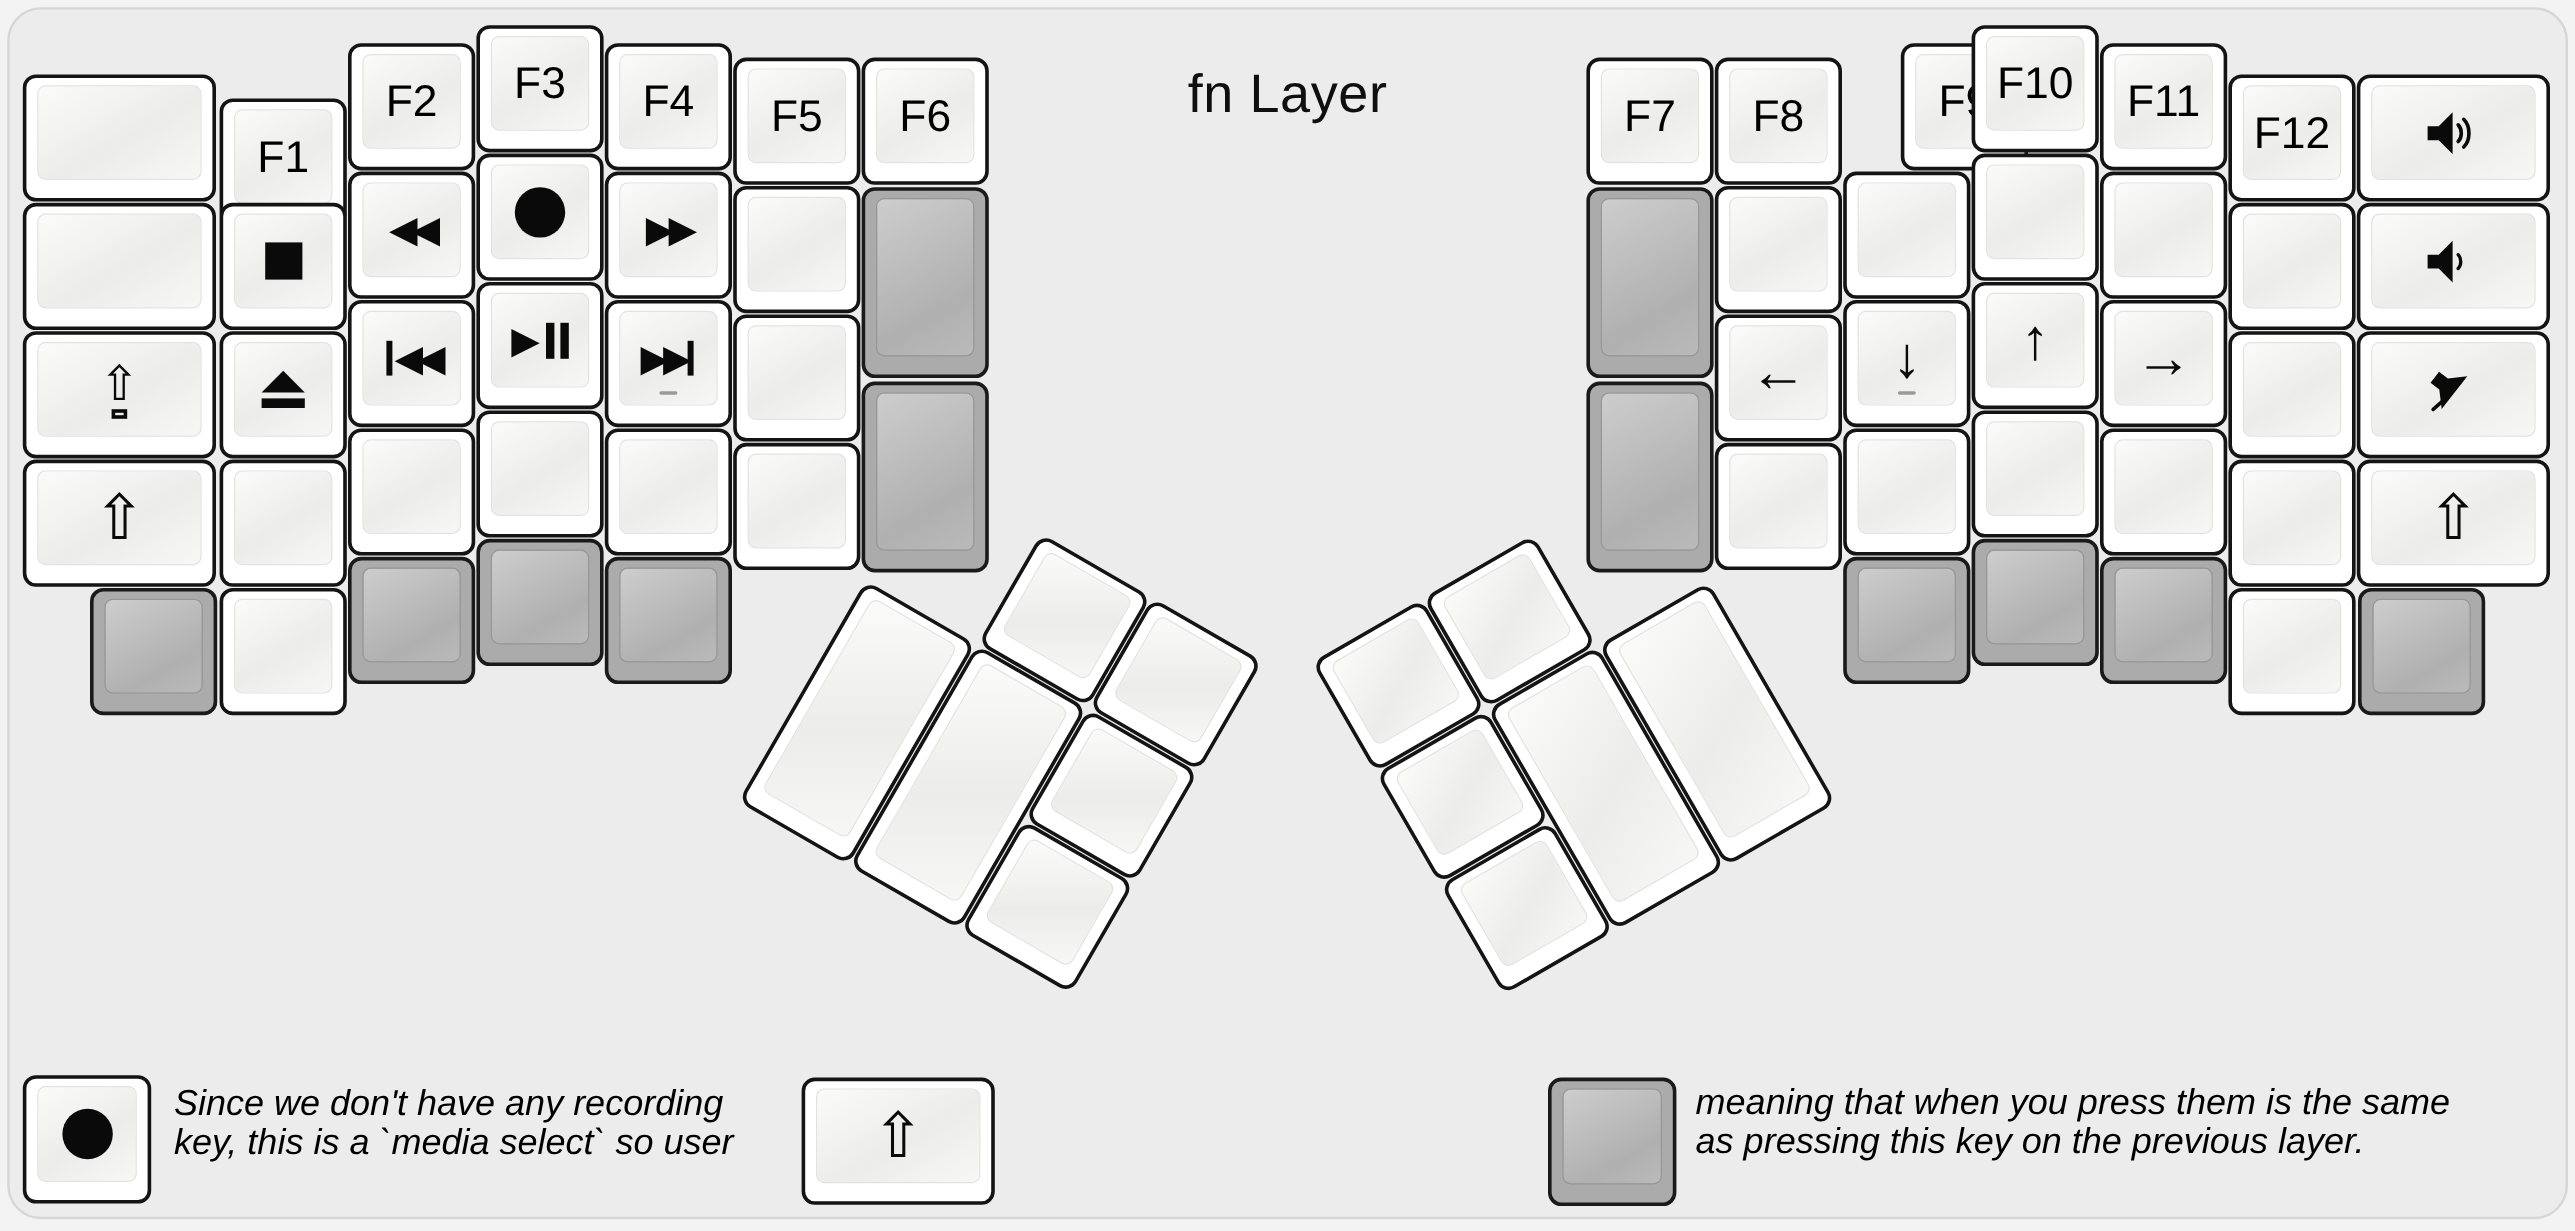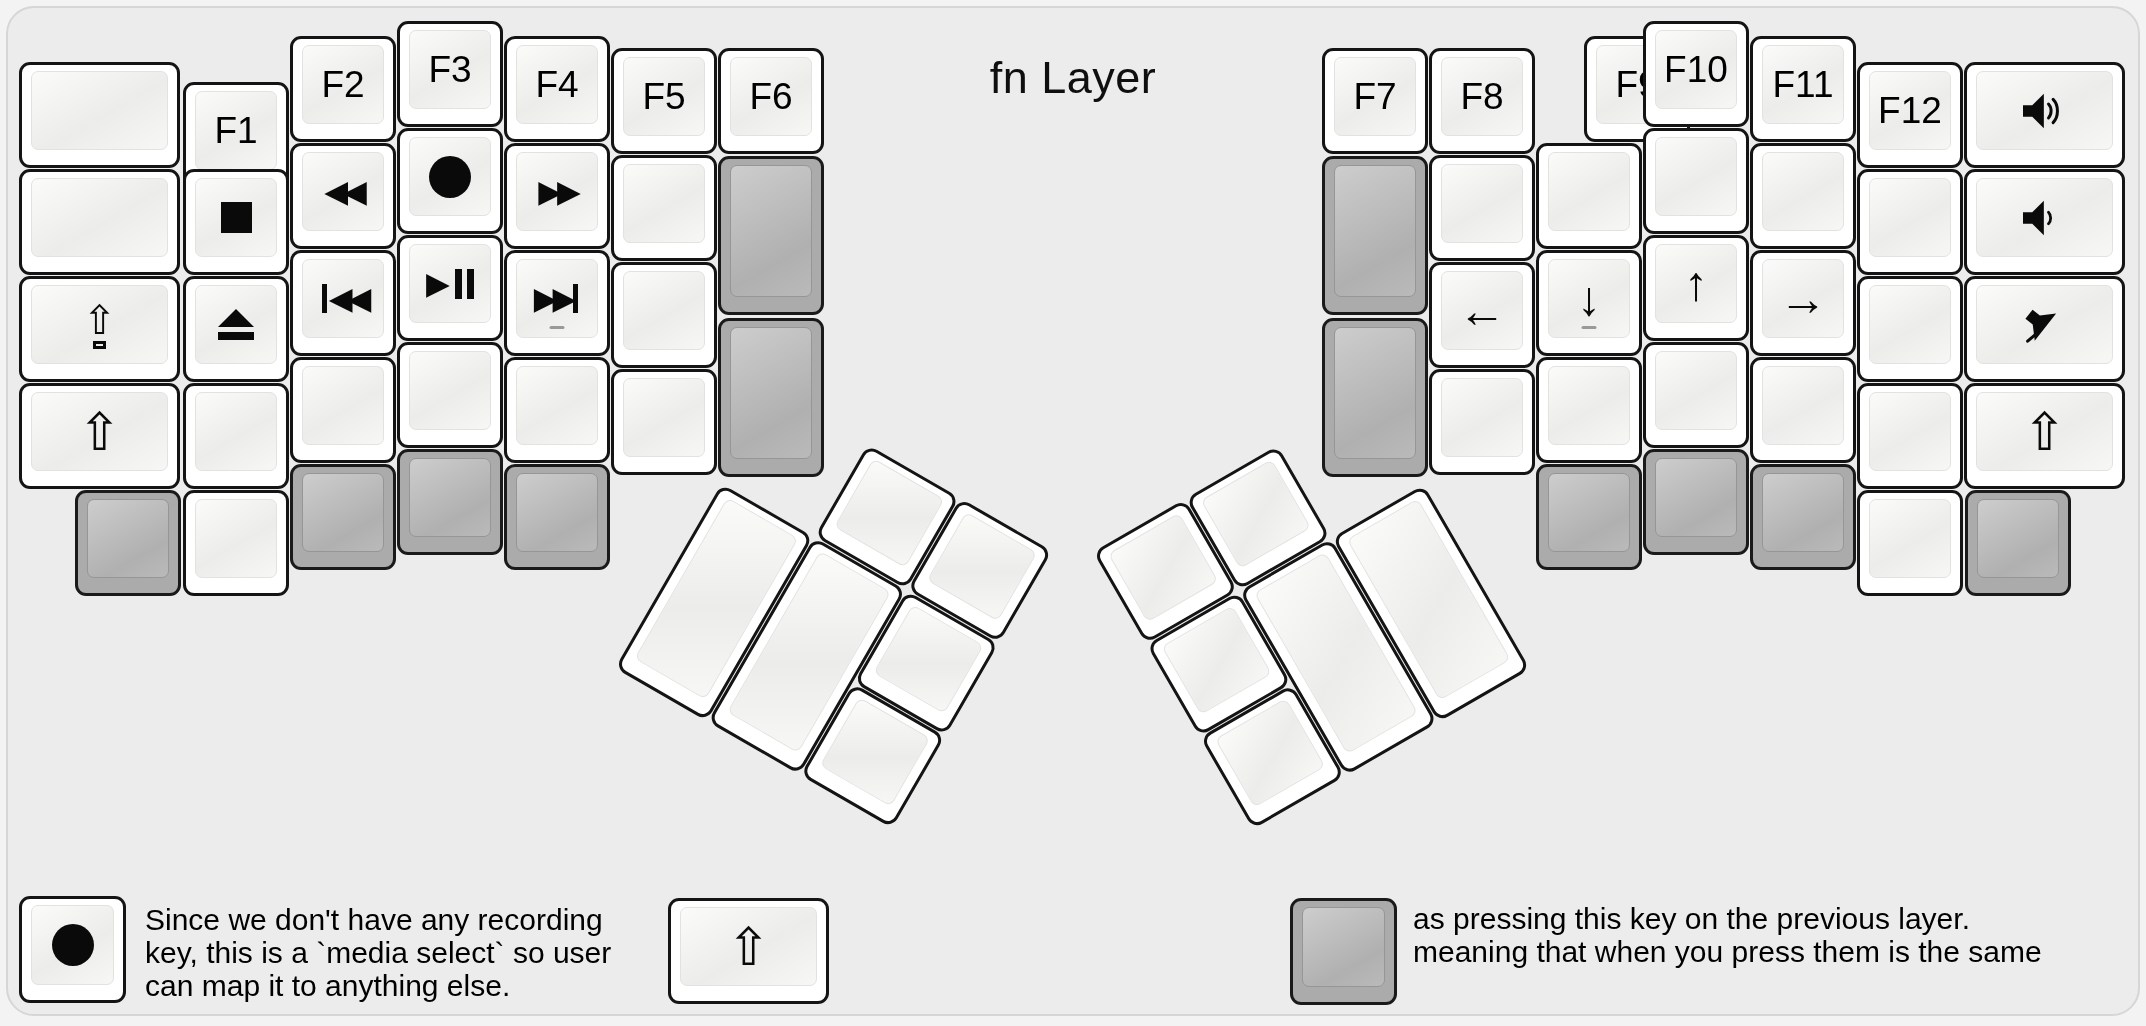--- a/index.html
+++ b/index.html
@@ -47,21 +47,21 @@
   .media-txt{font-size:31px;color:#0a0a0a;letter-spacing:-5px;line-height:1;}
   .media-txt.single{letter-spacing:0;}
   .track-bar{width:5px;height:29px;background:#0a0a0a;display:inline-block;margin:0 2px;}
   .pp-bar{width:7px;height:30px;background:#0a0a0a;display:inline-block;margin-left:5px;}
   .eject-col{display:flex;flex-direction:column;align-items:center;}
   .eject-tri{width:0;height:0;border-left:18px solid transparent;border-right:18px solid transparent;border-bottom:18px solid #0a0a0a;}
   .eject-bar{width:36px;height:8px;background:#0a0a0a;margin-top:5px;}
   .homing-bar{position:absolute;bottom:8px;left:50%;transform:translateX(-50%);
     width:15px;height:3px;background:#9a9a9a;border-radius:2px;}
   .cluster{position:absolute;width:0;height:0;transform-origin:0 0;}
-  .legend-text{position:absolute;font-size:30px;line-height:33px;color:#000;white-space:nowrap;}
+  .legend-text{position:absolute;font-size:30px;line-height:33px;color:#000;white-space:nowrap;font-style:italic;}
   #legend-text-0{left:145px;top:903px;}
   #legend-text-1{left:850px;top:912px;}
   #legend-text-2{left:1413px;top:902px;}
 </style>
 </head>
 <body>
 
 <div class="frame"></div>
 
 <div class="page-title">fn Layer</div>
@@ -434,20 +434,19 @@
       </div>
     </div>
     <div class="key grey" style="left: 1290px; top: 898px; width: 107px; height: 107px;">
       <div class="cap"></div>
     </div>
   </div>
 
 <div class="legend-text" id="legend-text-0">
   <div>Since we don't have any recording</div>
   <div>key, this is a `media select` so user</div>
-  <div>can map it to anything else.</div>
 </div>
 <div class="legend-text" id="legend-text-1">
 </div>
 <div class="legend-text" id="legend-text-2">
+  <div>meaning that when you press them is the same</div>
   <div>as pressing this key on the previous layer.</div>
-  <div>meaning that when you press them is the same</div>
 </div>
 
 </body></html>

